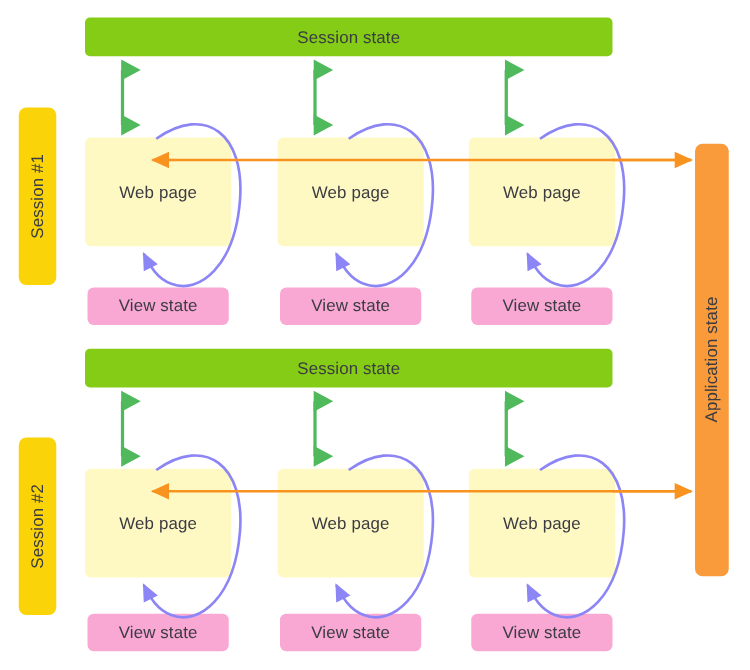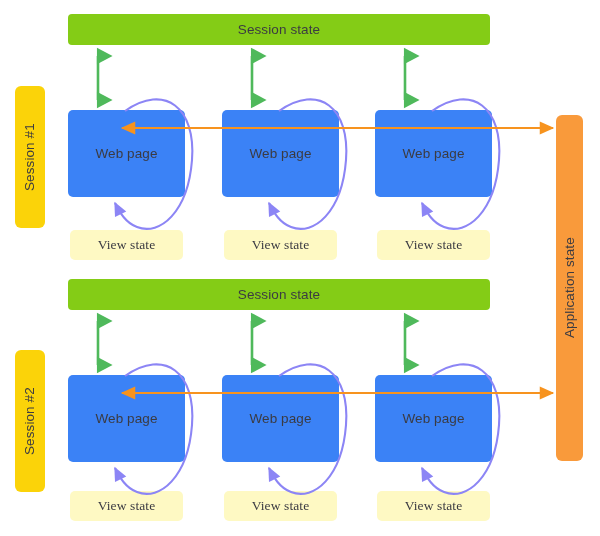--- a/index.html
+++ b/index.html
@@ -31,28 +31,27 @@
     letter-spacing: 0.1px;
     color: #3b3b42;
   }
   
   .session-state-bar {
     background: #84cc16;
     border-radius: 4px;
   }
   
   .web-page-box {
-    background: #3b82f6;
+    background: #fef9c3;
     border-radius: 5px;
   }
   
   .view-state-box {
-    background: #fef9c3;
+    background: #f9a8d4;
     border-radius: 5px;
-    font-family: Liberation Serif, serif;
   }
   
   .session-label-bar {
     background: #fbd309;
     border-radius: 6px;
   }
   
   .app-state-bar {
     background: #f99a3b;
     border-radius: 6px;

